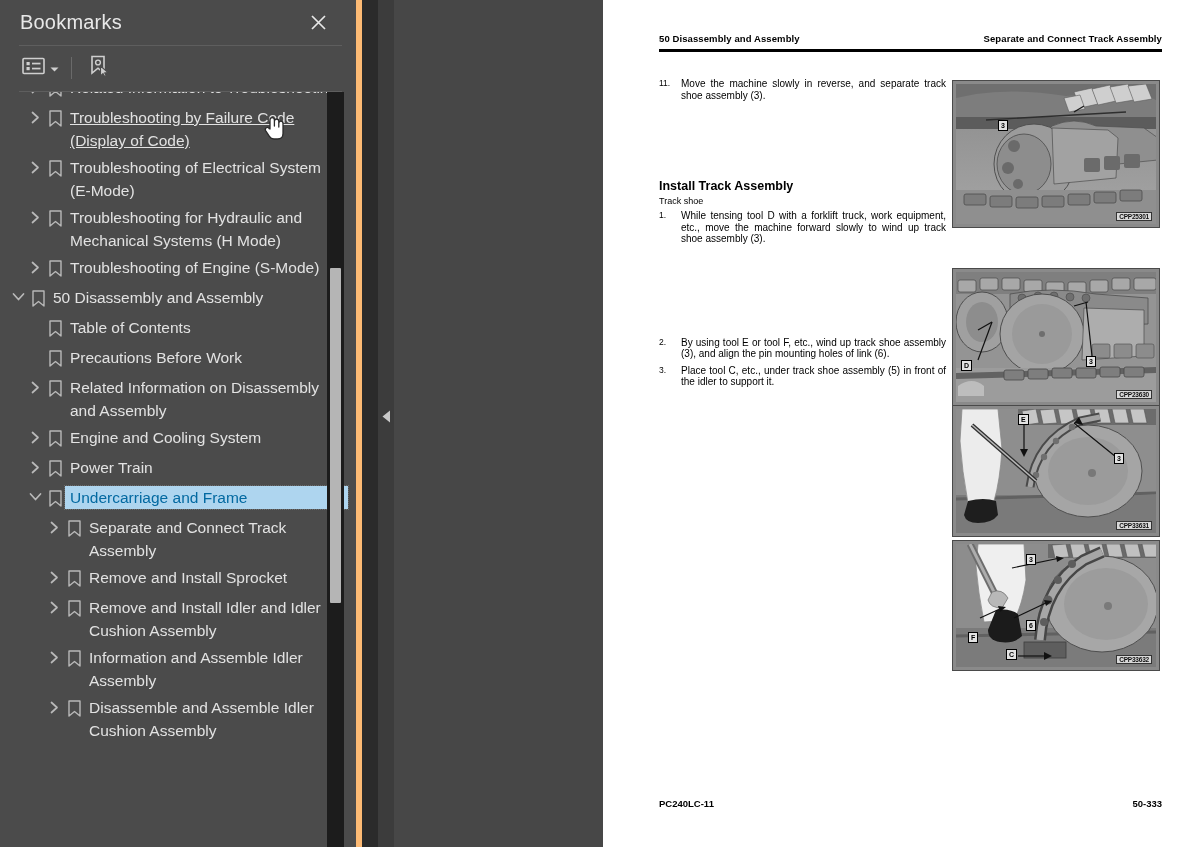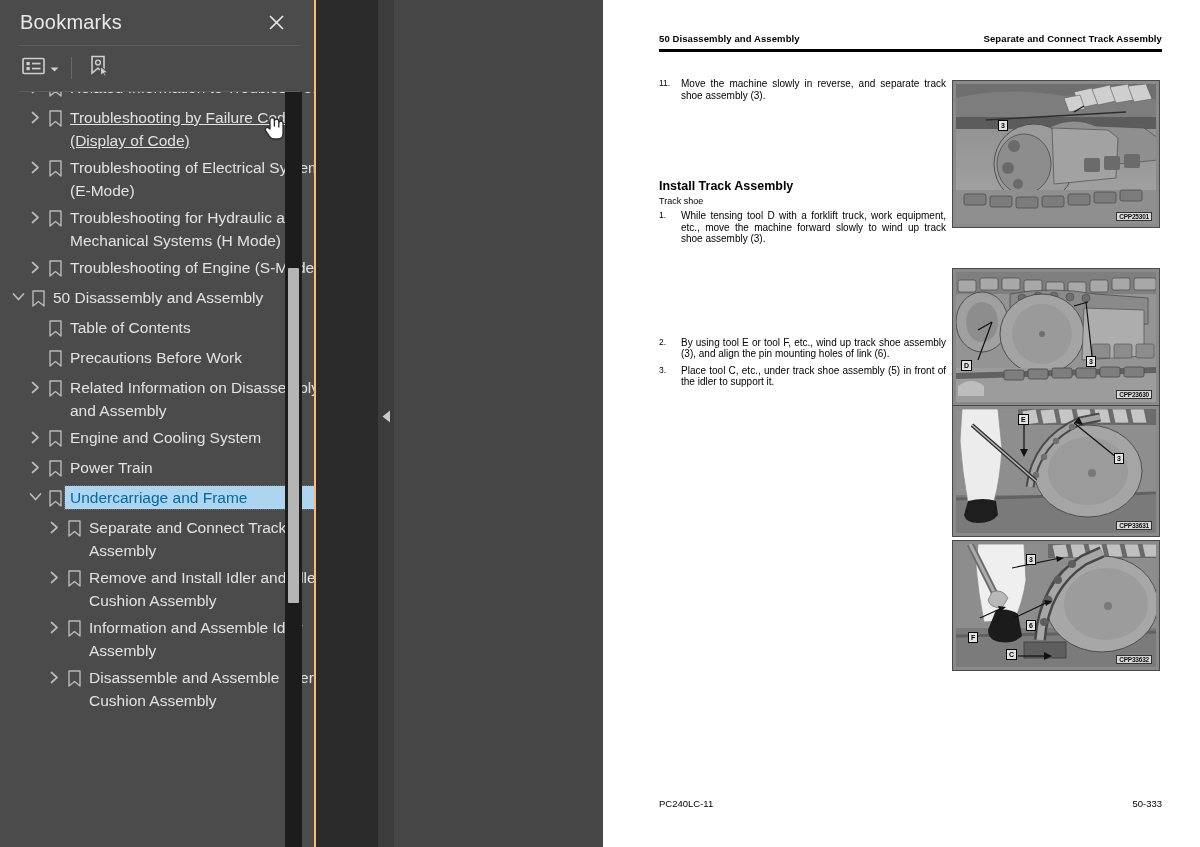--- a/index.html
+++ b/index.html
@@ -6,23 +6,23 @@
   html, body {
     width: 1200px; height: 847px;
     background: #2b2b2b;
     font-family: "Liberation Sans", sans-serif;
     overflow: hidden;
   }
   .app { position: relative; width: 1200px; height: 847px; background: #2b2b2b; }
 
   
   .bm-panel {
-    position: absolute; left: 0; top: 0; width: 316px; height: 847px;
+    position: absolute; left: 0; top: 0; width: 362px; height: 847px;
     background: #4b4b4b;
-    border-right: 2px solid #fdba74;
+    border-right: 6px solid #fdba74;
   }
   .bm-header {
     position: relative; height: 44px;
     display: flex; align-items: center;
     padding: 0 14px 0 20px;
   }
   .bm-title {
     font-size: 20px; color: #e8e8e8; font-weight: 400; letter-spacing: .2px;
   }
   .bm-close {
@@ -161,21 +161,21 @@
   }
   .callout {
     position: absolute; font-size: 7px; font-weight: bold; color: #000;
     background: #e3e3e3; border: 1px solid #000; padding: 0 2px; line-height: 9px;
   }
 
   .pg-foot {
     position: absolute; left: 56px; right: 38px; bottom: 38px;
     display: flex; justify-content: space-between;
   }
-  .pg-foot span { font-size: 9.5px; font-weight: normal; }
+  .pg-foot span { font-size: 9.5px; font-weight: bold; }
 
   
   .cursor-hand {
     position: absolute; left: 262px; top: 113px; width: 26px; height: 30px;
     pointer-events: none;
   }
 </style>
 </head>
 <body>
 
@@ -378,20 +378,33 @@
               <svg width="11" height="13" viewBox="0 0 11 13">
                 <path d="M2.5 1.5 L8 6.5 L2.5 11.5" fill="none" stroke="currentColor" stroke-width="1.7" stroke-linecap="round" stroke-linejoin="round"></path>
               </svg>
             </span>
             <span class="tw-bm">
               <svg width="13" height="17" viewBox="0 0 13 17">
                 <path d="M1 1 H12 V16 L6.5 11.5 L1 16 Z" fill="none" stroke="currentColor" stroke-width="1.4" stroke-linejoin="round"></path>
               </svg>
             </span>
             <span class="tw-label">Separate and Connect Track Assembly</span>
+          </div>
+          <div class="tree-row d2">
+            <span class="tw-arrow">
+              <svg width="11" height="13" viewBox="0 0 11 13">
+                <path d="M2.5 1.5 L8 6.5 L2.5 11.5" fill="none" stroke="currentColor" stroke-width="1.7" stroke-linecap="round" stroke-linejoin="round"></path>
+              </svg>
+            </span>
+            <span class="tw-bm">
+              <svg width="13" height="17" viewBox="0 0 13 17">
+                <path d="M1 1 H12 V16 L6.5 11.5 L1 16 Z" fill="none" stroke="currentColor" stroke-width="1.4" stroke-linejoin="round"></path>
+              </svg>
+            </span>
+            <span class="tw-label">Remove and Install Sprocket</span>
           </div>
           <div class="tree-row d2">
             <span class="tw-arrow">
               <svg width="11" height="13" viewBox="0 0 11 13">
                 <path d="M2.5 1.5 L8 6.5 L2.5 11.5" fill="none" stroke="currentColor" stroke-width="1.7" stroke-linecap="round" stroke-linejoin="round"></path>
               </svg>
             </span>
             <span class="tw-bm">
               <svg width="13" height="17" viewBox="0 0 13 17">
                 <path d="M1 1 H12 V16 L6.5 11.5 L1 16 Z" fill="none" stroke="currentColor" stroke-width="1.4" stroke-linejoin="round"></path>

